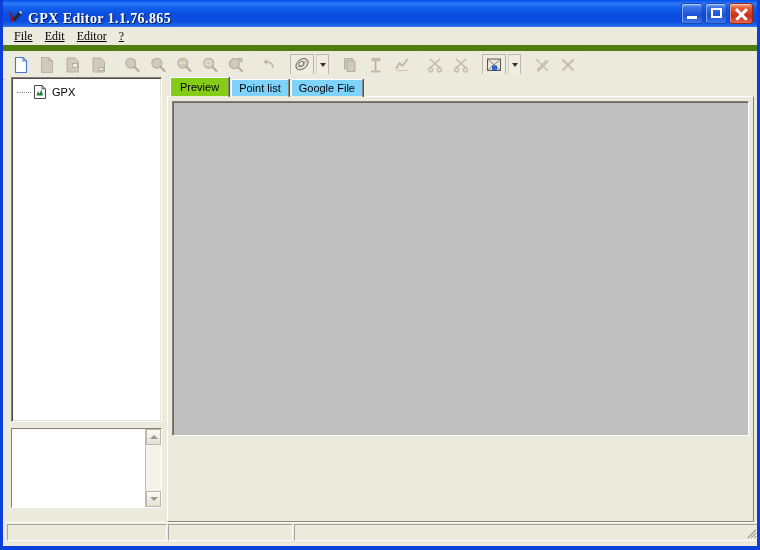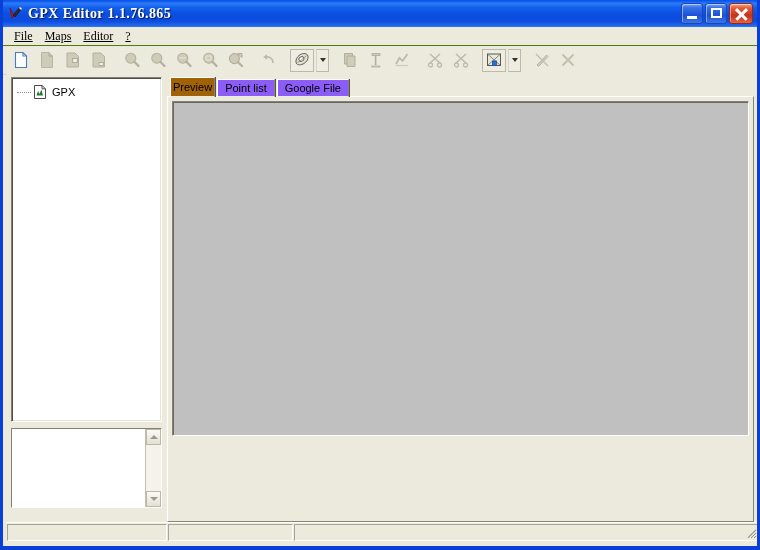--- a/index.html
+++ b/index.html
@@ -27,21 +27,21 @@
 
   
   #title-bar {
     position: relative;
     height: 27px;
     background: linear-gradient(180deg,
         #0A52E8 0%, #0A58F0 4%, #2F7BF5 12%,
         #1160EE 28%, #0B4EE0 52%, #0C4CDE 78%,
         #1E63E8 92%, #2E79F0 100%);
     display: flex;
-    align-items: center;
+    align-items: flex-end;
     padding-left: 4px;
     overflow: hidden;
   }
   #title-icon {
     width: 18px;
     height: 18px;
     position: relative;
     flex: none;
     margin-right: 3px;
   }
@@ -104,21 +104,21 @@
   .winbtn.close .x1 { transform: rotate(45deg); }
   .winbtn.close .x2 { transform: rotate(-45deg); }
 
   
   #menu-bar {
     height: 18px;
     background: #ECE9DD;
     display: flex;
     align-items: center;
     padding-left: 6px;
-    border-bottom: 1px solid #4d7c0f;
+    border-bottom: 6px solid #4d7c0f;
   }
   .menu-item {
     font-family: "Liberation Serif", serif;
     font-size: 12px;
     color: #000;
     padding: 1px 7px 1px 5px;
     white-space: nowrap;
   }
   .menu-item u { text-decoration: underline; }
 
@@ -287,37 +287,37 @@
     align-items: flex-end;
     height: 20px;
     padding-left: 3px;
     position: relative;
     z-index: 2;
   }
   .tab {
     height: 18px;
     line-height: 17px;
     padding: 0 7px;
-    background: #8b5cf6;
+    background: #7dd3fc;
     border: 1px solid;
     border-color: #FFFFFF #868478 #ECE9DD #FFFFFF;
     box-shadow: 1px 0 0 #55534b;
     margin-right: 2px;
     font-family: "Liberation Sans", sans-serif;
     font-size: 11px;
     color: #000;
     white-space: nowrap;
     box-sizing: border-box;
   }
   .tab.active {
     height: 20px;
     line-height: 19px;
     margin-top: -2px;
-    padding: 0 2px;
-    background: #a16207;
+    padding: 0 9px;
+    background: #84cc16;
   }
   #tab-body {
     flex: 1;
     border: 1px solid;
     border-color: #FFFFFF #868478 #868478 #FFFFFF;
     background: #ECE9DD;
     margin-top: -1px;
     padding: 4px;
     box-sizing: border-box;
     display: flex;
@@ -392,21 +392,21 @@
         </div>
       <div class="winbtn close">
           <span class="x1"></span>
           <span class="x2"></span>
         </div>
     </div>
   </div>
 
   <div id="menu-bar">
     <div class="menu-item"><u>File</u></div>
-    <div class="menu-item"><u>Maps</u></div>
+    <div class="menu-item"><u>Edit</u></div>
     <div class="menu-item"><u>Editor</u></div>
     <div class="menu-item"><u>?</u></div>
   </div>
 
   <div id="toolbar">
 
     <div class="tbtn">
       <svg width="18" height="18" viewBox="0 0 18 18">
         <path d="M3.5 1.5 H11 L14.5 5 V16.5 H3.5 Z" fill="#FDFEFF" stroke="#4A78C8" stroke-width="1.1"></path>
         <path d="M11 1.5 V5 H14.5" fill="none" stroke="#4A78C8" stroke-width="1.1"></path>

